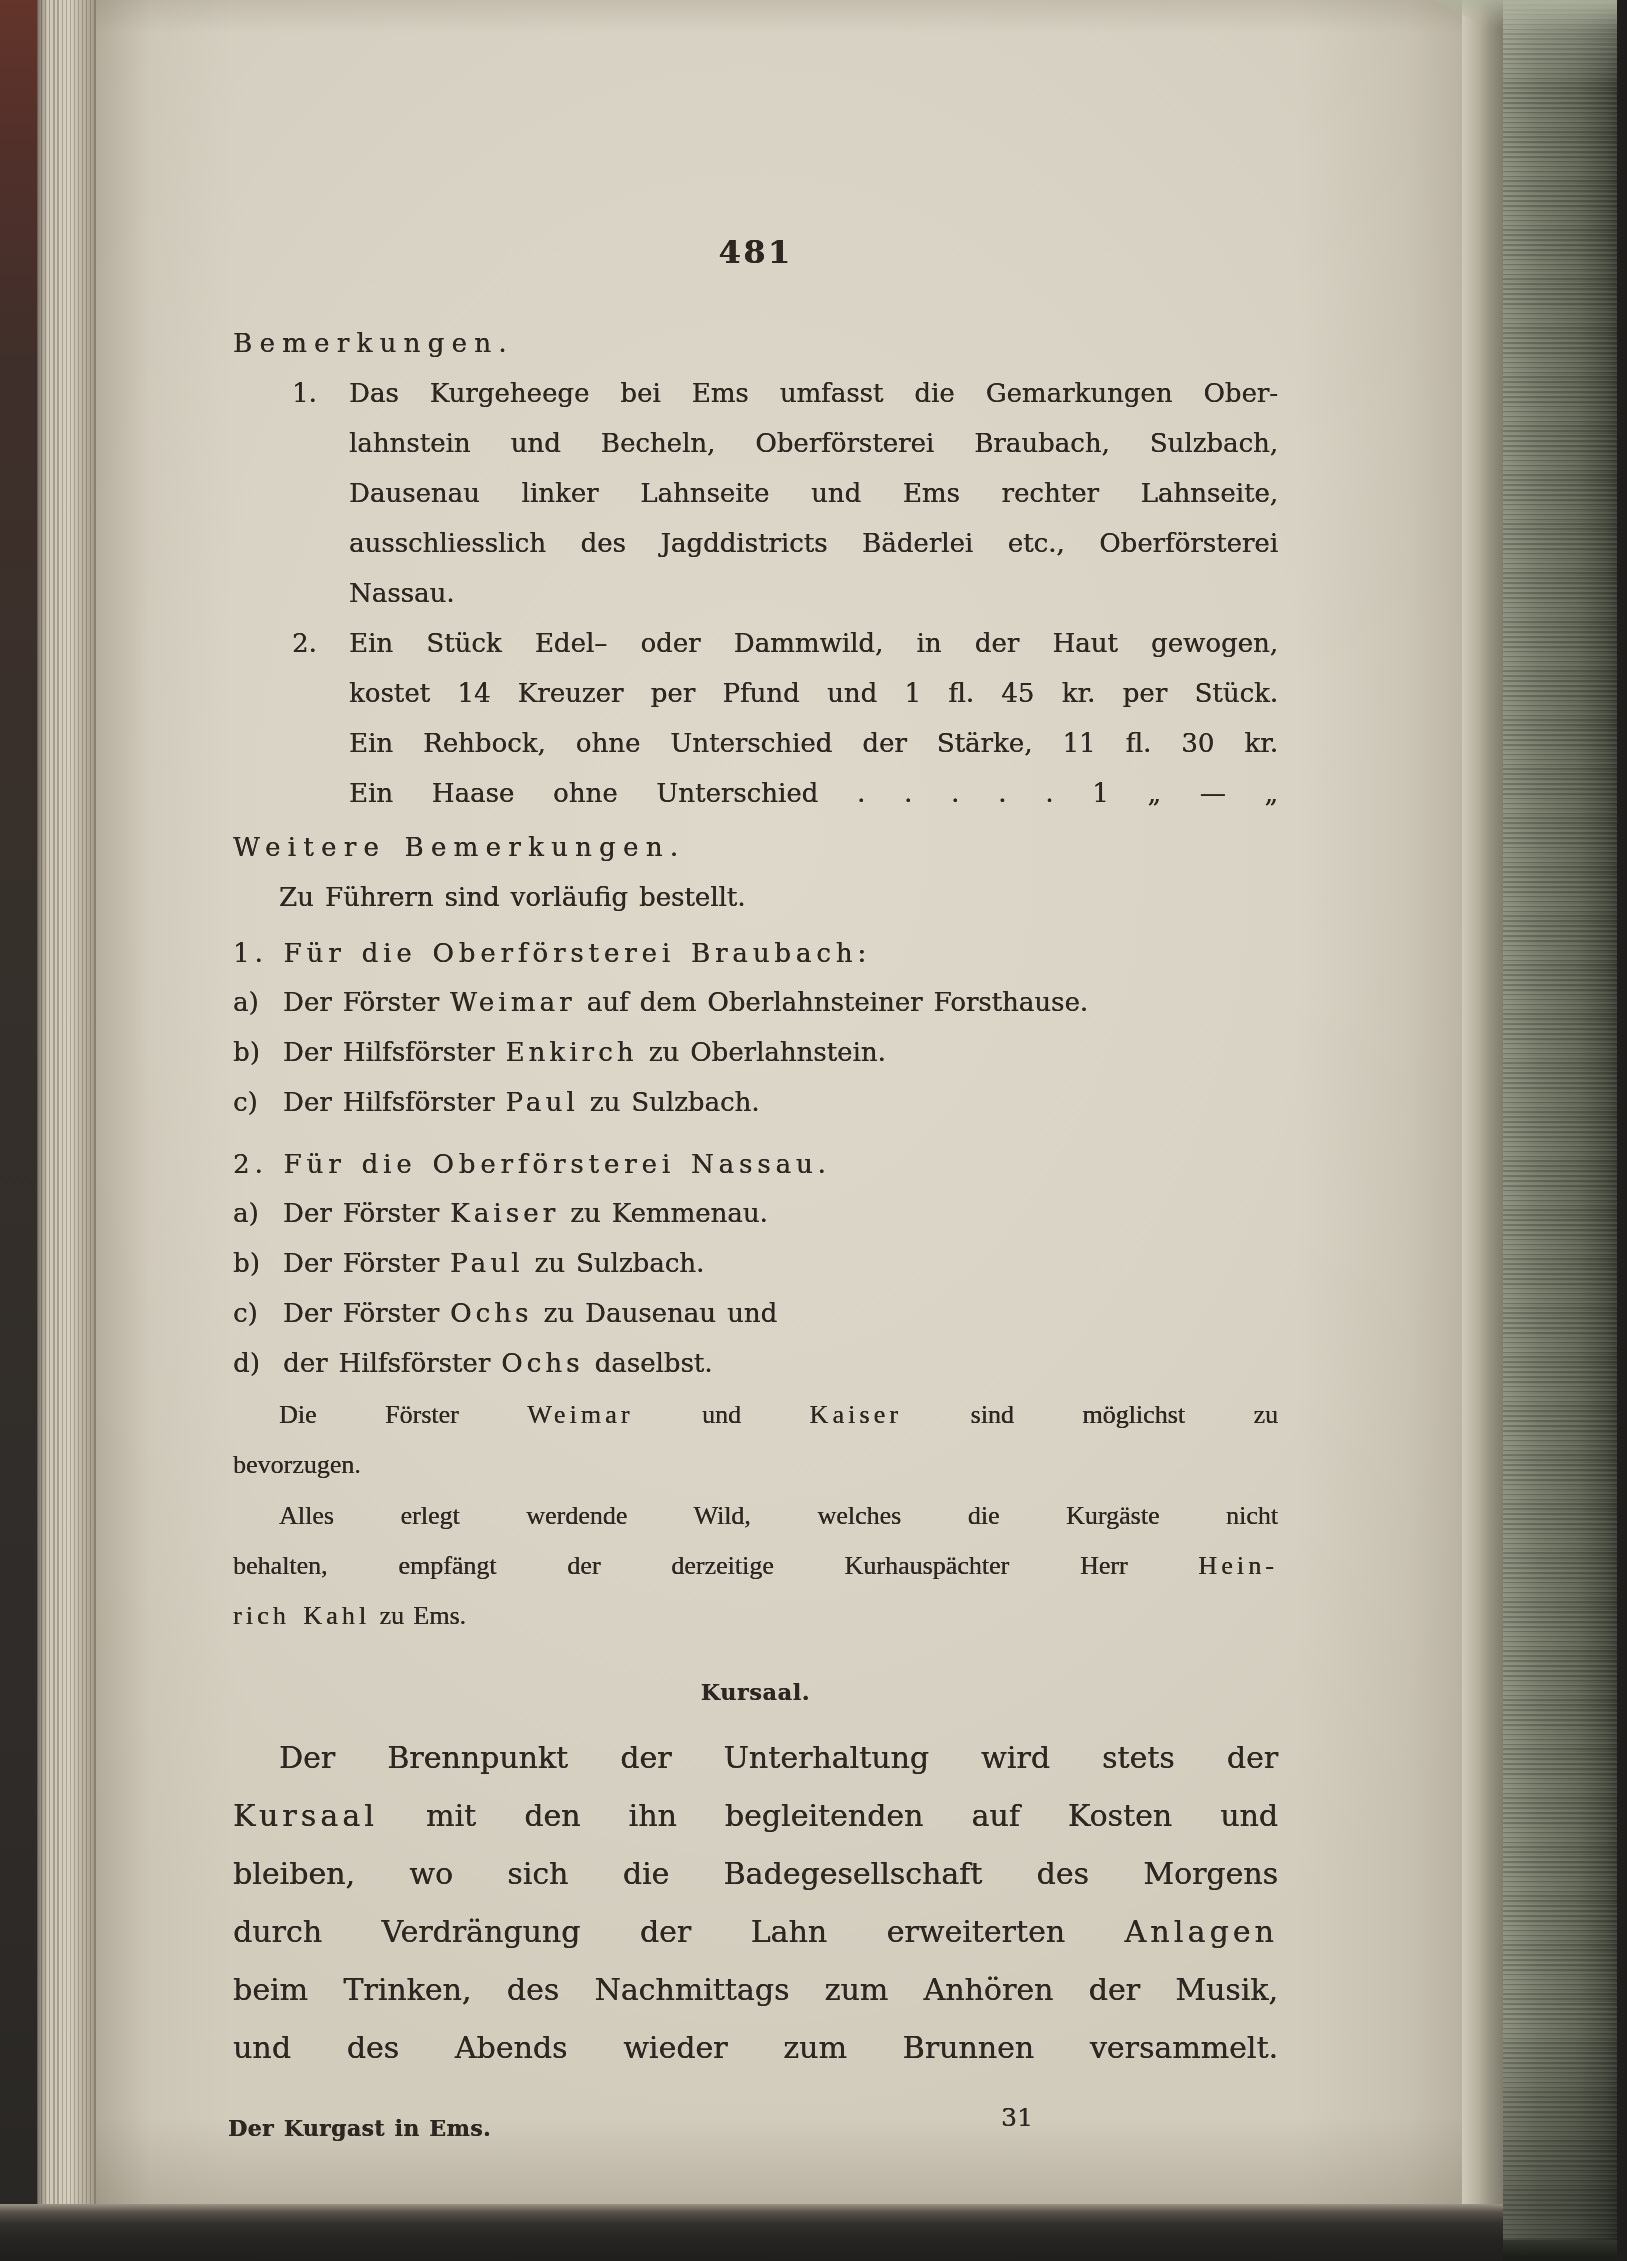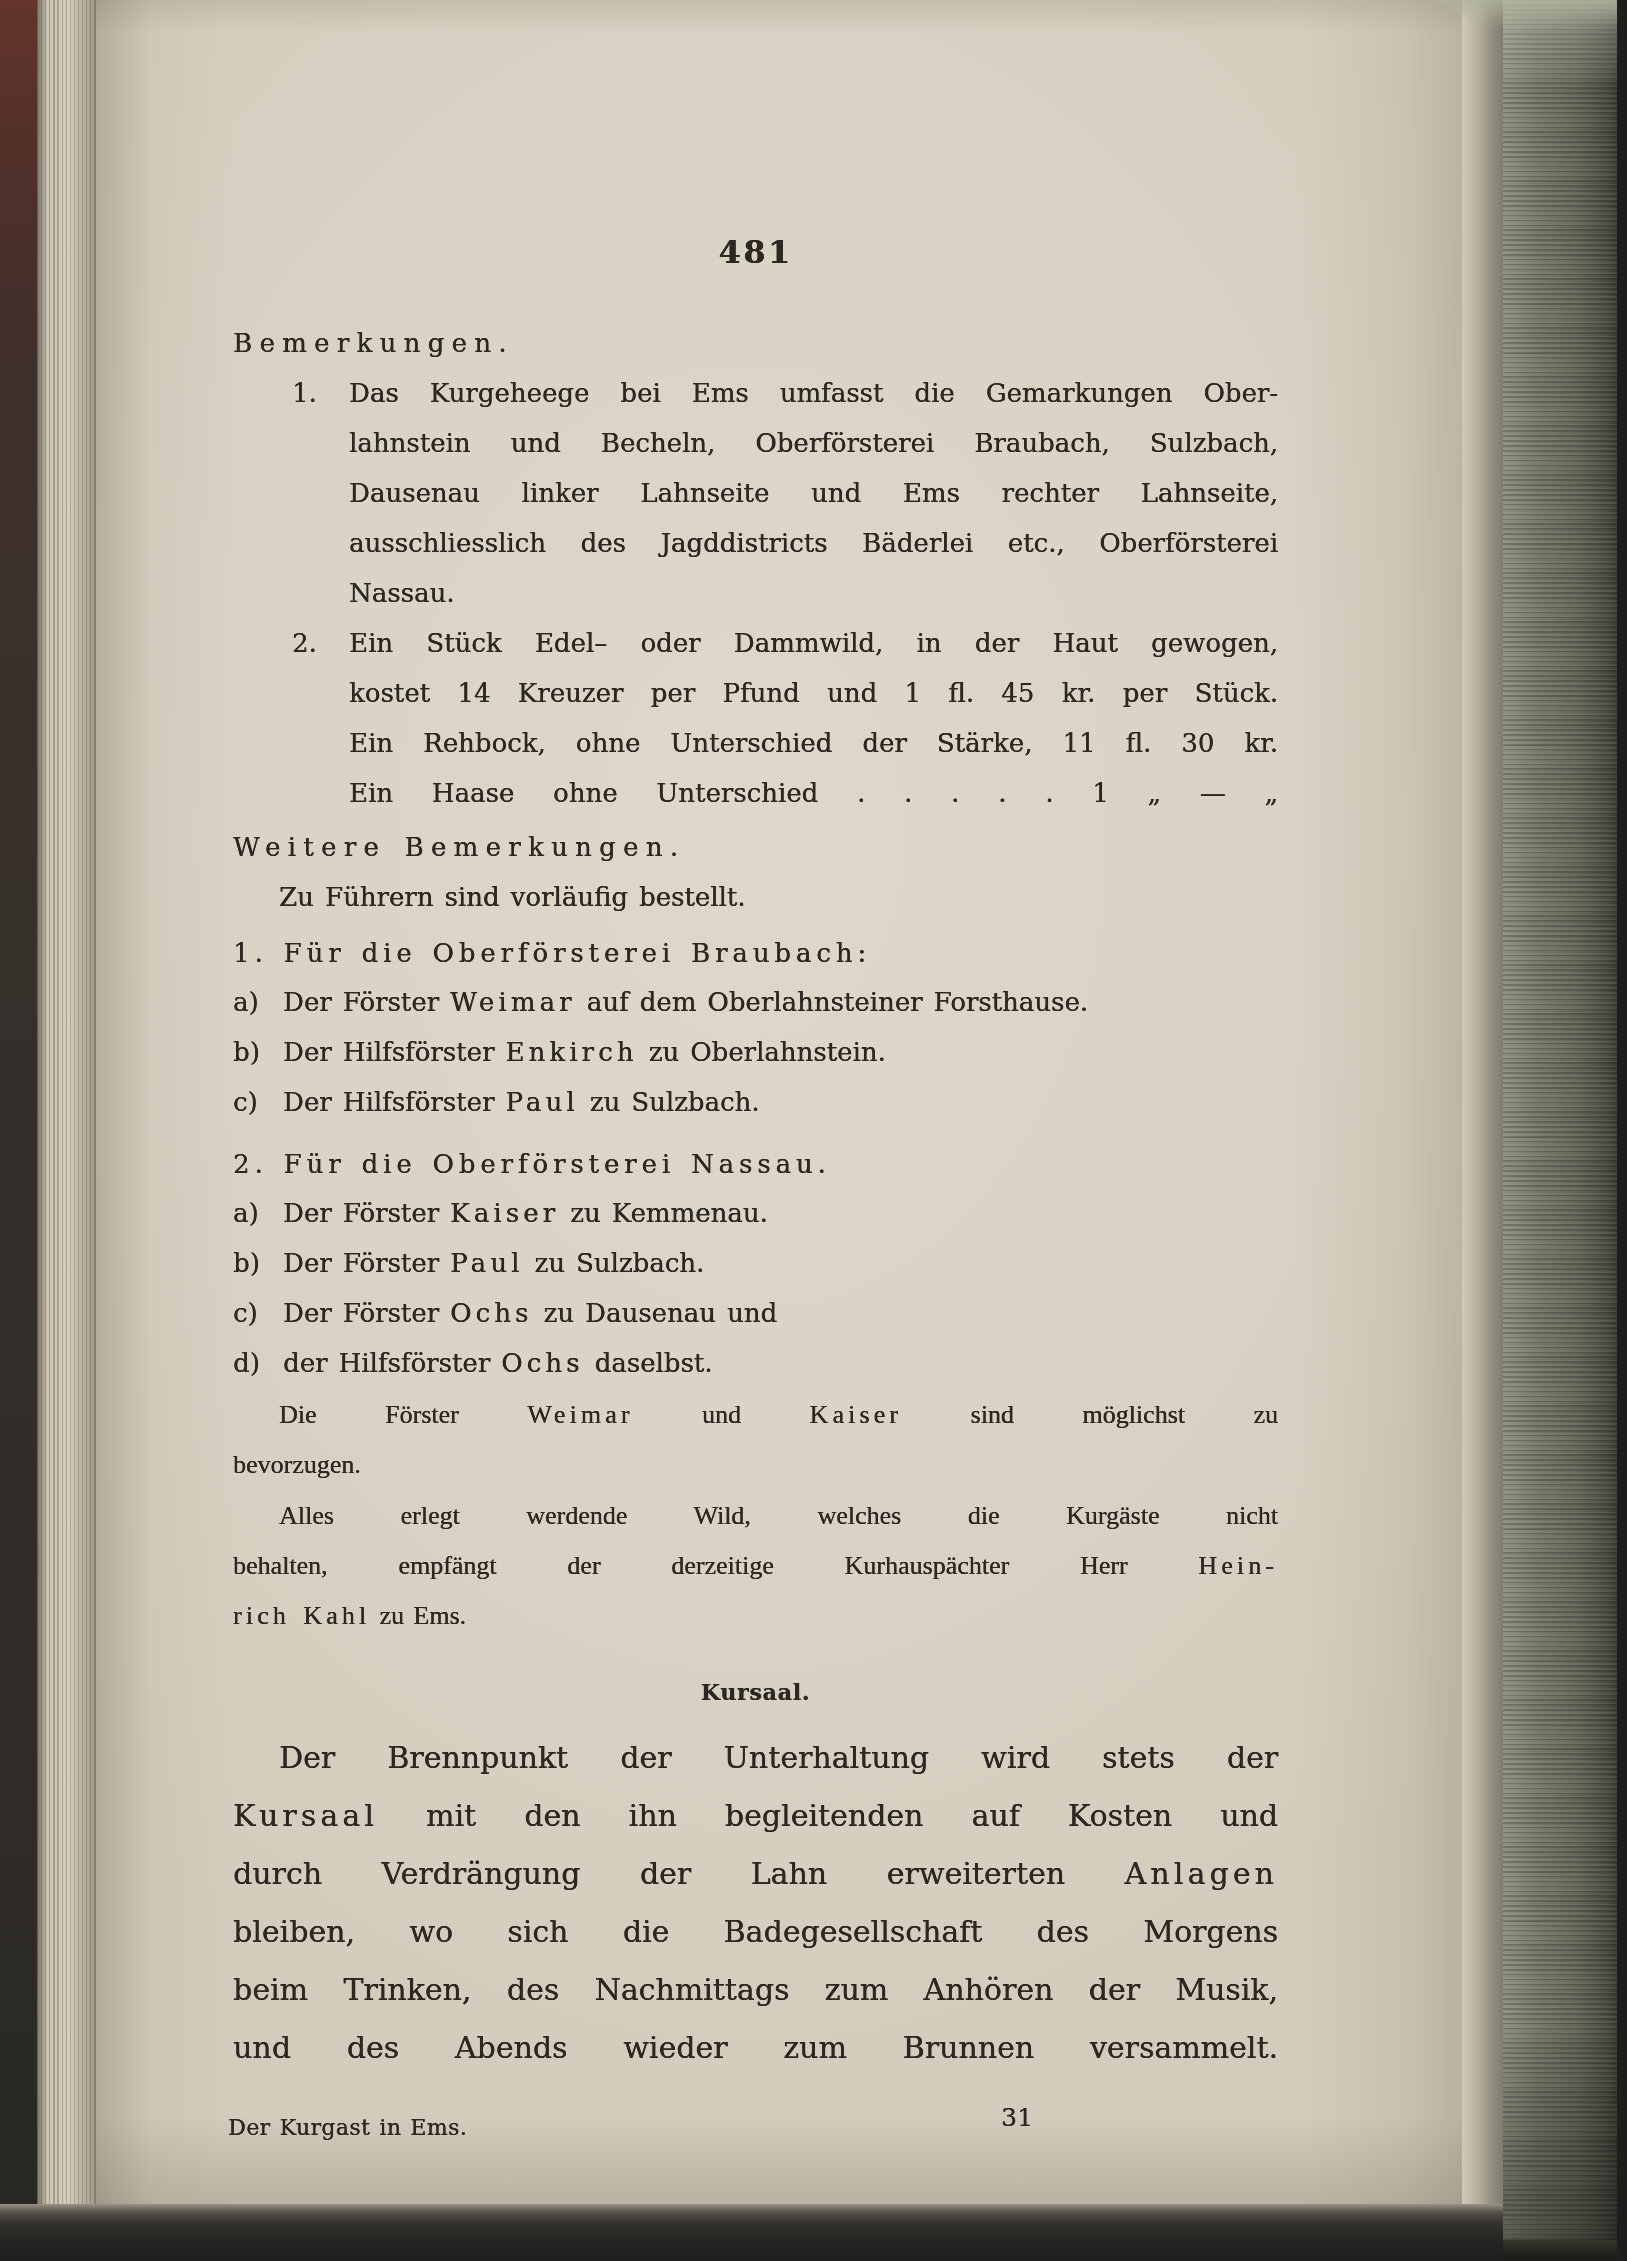--- a/index.html
+++ b/index.html
@@ -49,21 +49,21 @@
   .sec-head { text-align:left; letter-spacing:4.9px; line-height:47px; }
   .sh1 { margin-top:8.1px; } .sh2 { margin-top:14px; }
   .lettered .ll { display:inline-block; width:50px; }
   .sp { letter-spacing:4.1px; }
   .para { margin-top:1.6px;font-family:Liberation Serif, serif; }
   .indent-first { text-indent:46px; }
   .kursaal-head { text-align:center; font-weight:bold; font-size:22px; line-height:52px;
     margin-top:24.4px; margin-bottom:11.4px; letter-spacing:0.8px; }
   .big { font-size:30px; line-height:58px; word-spacing:4.1px; }
   .footer { position:relative; margin-top:16.3px; height:49px; }
-  .footer-left { position:absolute; left:-4.9px; top:9.8px; font-size:22px; font-weight:normal; word-spacing:1.6px; letter-spacing:0.4px; }
+  .footer-left { position:absolute; left:-4.9px; top:9.8px; font-size:22px; font-weight:bold; word-spacing:1.6px; letter-spacing:0.4px; }
   .footer-right { position:absolute; left:768px; top:0; font-size:25px; }
 </style>
 </head>
 <body>
 
 <div class="scene">
   <div class="left-cover"></div>
   <div class="left-edges"></div>
   <div class="page"></div>
   <div class="fore-transition"></div>
@@ -139,22 +139,22 @@
       <div class="jl indent-first">Alles erlegt werdende Wild, welches die Kurgäste nicht</div>
       <div class="jl"><span>behalten, empfängt der derzeitige Kurhauspächter Herr </span><span class="sp">Hein-</span></div>
       <div><span class="sp">rich Kahl</span><span> zu Ems.</span></div>
     </div>
 
     <div class="kursaal-head">Kursaal.</div>
 
     <div class="big">
       <div class="jl indent-first">Der Brennpunkt der Unterhaltung wird stets der</div>
       <div class="jl"><span class="sp">Kursaal</span><span> mit den ihn begleitenden auf Kosten und</span></div>
+      <div class="jl">bleiben, wo sich die Badegesellschaft des Morgens</div>
       <div class="jl"><span>durch Verdrängung der Lahn erweiterten </span><span class="sp">Anlagen</span></div>
-      <div class="jl">bleiben, wo sich die Badegesellschaft des Morgens</div>
       <div class="jl">beim Trinken, des Nachmittags zum Anhören der Musik,</div>
       <div class="jl">und des Abends wieder zum Brunnen versammelt.</div>
     </div>
 
     <div class="footer">
       <span class="footer-left">Der Kurgast in Ems.</span>
       <span class="footer-right">31</span>
     </div>
 
   </div>

